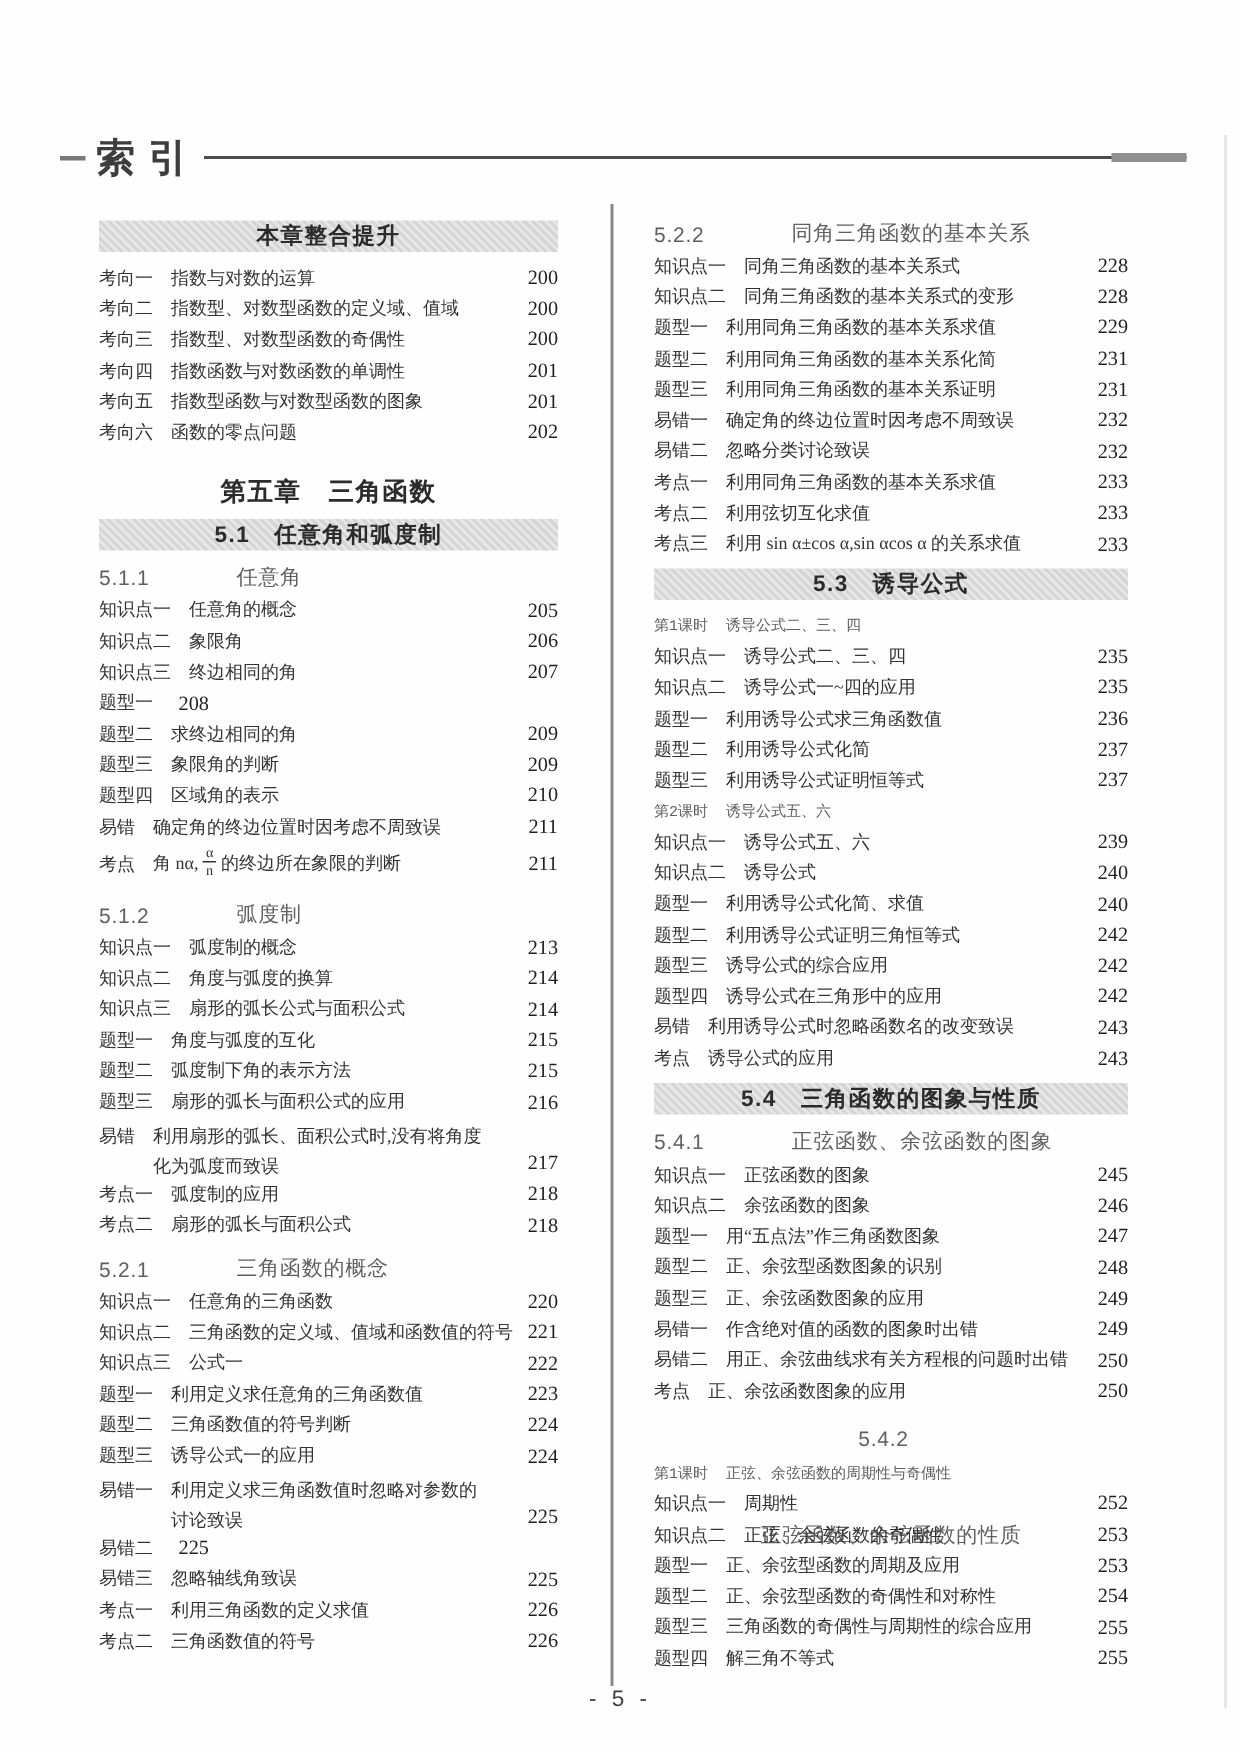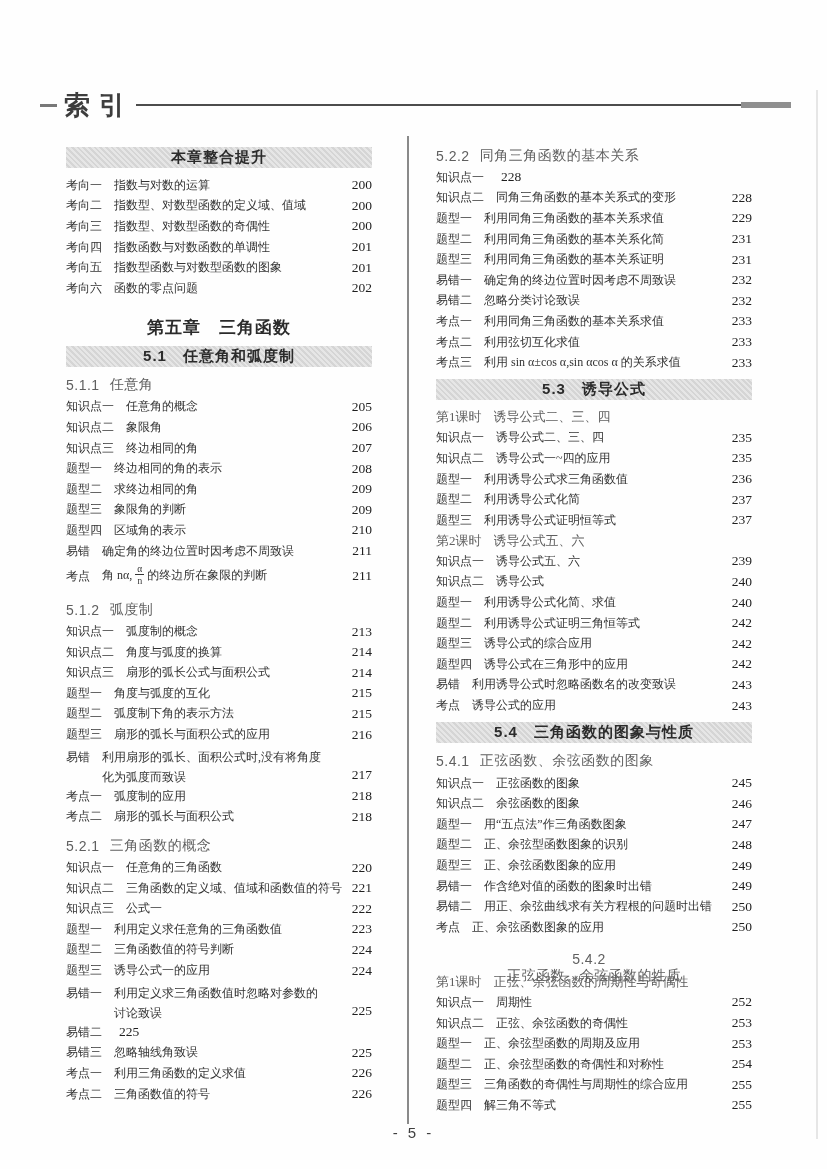--- a/index.html
+++ b/index.html
@@ -25,26 +25,26 @@
   .block-bar{height:21px;margin:6px 0 7px;display:flex;align-items:center;justify-content:center;
              background:#d9d9d9;
              background-image:repeating-linear-gradient(45deg, rgba(255,255,255,.35) 0 2px, rgba(0,0,0,0.02) 2px 4px);
              font-family:"Liberation Sans", sans-serif;font-weight:bold;font-size:15px;color:#2b2b2b;
              letter-spacing:1px;}
   .block-bar.first{margin-top:12px;}
   .block-chapter{margin-top:17px;height:24px;display:flex;align-items:center;justify-content:center;
              font-family:"Liberation Sans", sans-serif;font-weight:bold;font-size:17px;color:#2b2b2b;
              letter-spacing:1px;}
   .block-subsection{margin:9px 0 2px;height:19px;display:flex;align-items:center;
-             font-family:"Liberation Sans", sans-serif;font-size:14px;color:#5f5f5f;letter-spacing:0.5px;}
+             font-family:"Liberation Sans", sans-serif;font-size:14px;color:#5f5f5f;letter-spacing:0.5px;gap:48px;}
   .block-subsection .num{margin-right:10px;}
 
   
   .entry{display:flex;align-items:center;height:20.6px;font-size:12px;color:#333;}
-  .entry.lesson{font-family:Liberation Serif, serif;color:#5f5f5f;font-size:13px;}
+  .entry.lesson{font-family:Liberation Mono, monospace;color:#5f5f5f;font-size:10px;}
   .entry-label{flex:none;margin-right:12px;white-space:nowrap;}
   .entry-title{flex:1;min-width:0;white-space:nowrap;overflow:hidden;}
   .entry-page{flex:none;margin-left:5px;font-family:"Liberation Serif", serif;font-size:13.5px;color:#1f1f1f;}
   .entry.two{height:41.2px;align-items:flex-start;}
   .entry.two .entry-title{white-space:normal;line-height:20.6px;padding-top:2px;}
   .entry.two .entry-label{line-height:20.6px;padding-top:2px;}
   .entry.two .entry-page{align-self:flex-end;line-height:20.6px;}
   .entry.frac-row{height:30px;}
 
   .frac{display:inline-flex;flex-direction:column;align-items:center;vertical-align:middle;
@@ -118,21 +118,20 @@
         <span class="entry-title">象限角</span>
         <span class="entry-page">206</span>
       </div>
       <div class="entry">
         <span class="entry-label">知识点三</span>
         <span class="entry-title">终边相同的角</span>
         <span class="entry-page">207</span>
       </div>
       <div class="entry">
         <span class="entry-label">题型一</span>
-        <span class="entry-title">终边相同的角的表示</span>
         <span class="entry-page">208</span>
       </div>
       <div class="entry">
         <span class="entry-label">题型二</span>
         <span class="entry-title">求终边相同的角</span>
         <span class="entry-page">209</span>
       </div>
       <div class="entry">
         <span class="entry-label">题型三</span>
         <span class="entry-title">象限角的判断</span>
@@ -265,20 +264,21 @@
       </div>
     </div>
   <div class="divider"></div>
   <div class="col col-right">
       <div class="block-subsection">
         <span class="num">5.2.2</span>
         <span>同角三角函数的基本关系</span>
       </div>
       <div class="entry">
         <span class="entry-label">知识点一</span>
+        <span class="entry-title">同角三角函数的基本关系式</span>
         <span class="entry-page">228</span>
       </div>
       <div class="entry">
         <span class="entry-label">知识点二</span>
         <span class="entry-title">同角三角函数的基本关系式的变形</span>
         <span class="entry-page">228</span>
       </div>
       <div class="entry">
         <span class="entry-label">题型一</span>
         <span class="entry-title">利用同角三角函数的基本关系求值</span>

